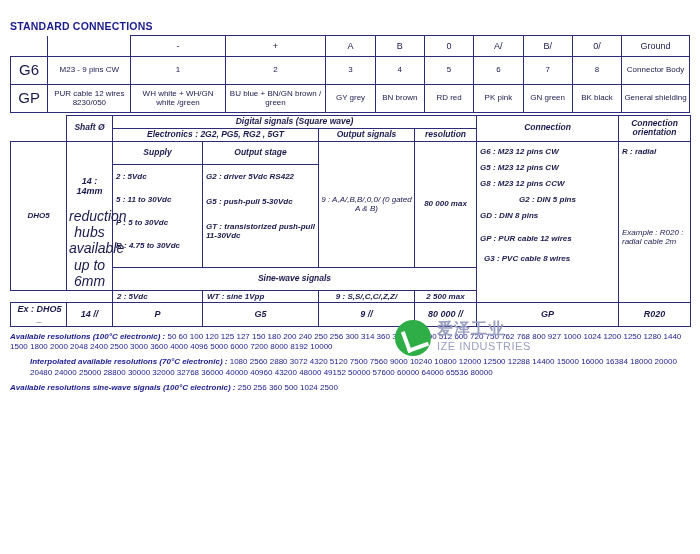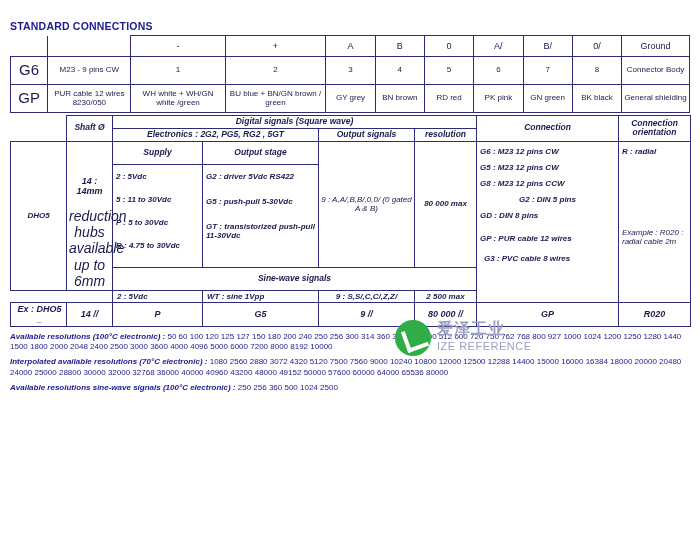--- a/index.html
+++ b/index.html
@@ -216,30 +216,30 @@
       <td>R020</td>
     </tr>
   </tbody>
     </table>
 
   <div class="res">
     <p>
       <span class="t">Available resolutions (100°C electronic) :</span>
       <span class="nums">50 60 100 120 125 127 150 180 200 240 250 256 300 314 360 375 400 500 512 600 720 750 762 768 800  927 1000 1024 1200 1250 1280 1440 1500 1800 2000 2048 2400 2500 3000 3600 4000 4096  5000 6000 7200 8000 8192 10000</span>
     </p>
-    <p style="margin-top:5px;">
+    <p style="margin-top:5px;margin-left:20px;">
       <span class="t">Interpolated available resolutions (70°C electronic) :</span>
       <span class="nums">1080 2560 2880 3072 4320 5120 7500 7560 9000 10240 10800 12000 12500 12288 14400 15000 16000 16384 18000 20000 20480 24000 25000 28800 30000 32000 32768 36000 40000 40960 43200 48000 49152 50000 57600 60000 64000 65536 80000</span>
     </p>
     <p style="margin-top:5px;">
       <span class="t">Available resolutions sine-wave signals (100°C electronic) :</span>
       <span class="nums">250  256 360 500 1024 2500</span>
     </p>
   </div>
 
 
   <div class="wm">
     <div class="circ"></div>
     <div class="t1">爱泽工业</div>
-    <div class="t2">IZE REFERENCE</div>
+    <div class="t2">IZE INDUSTRIES</div>
   </div>
 
 </div>
 
 </body></html>

